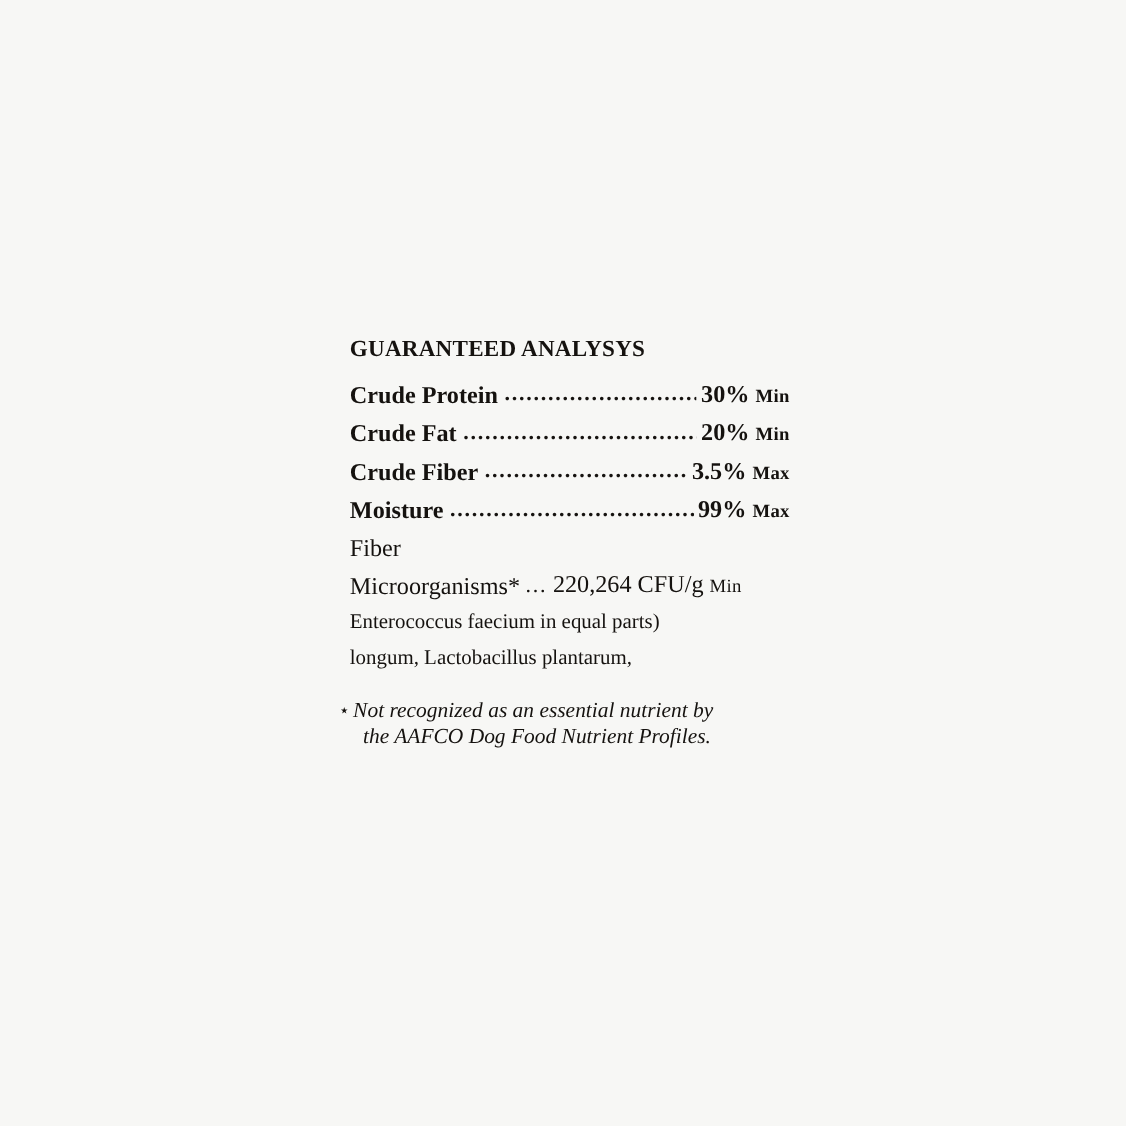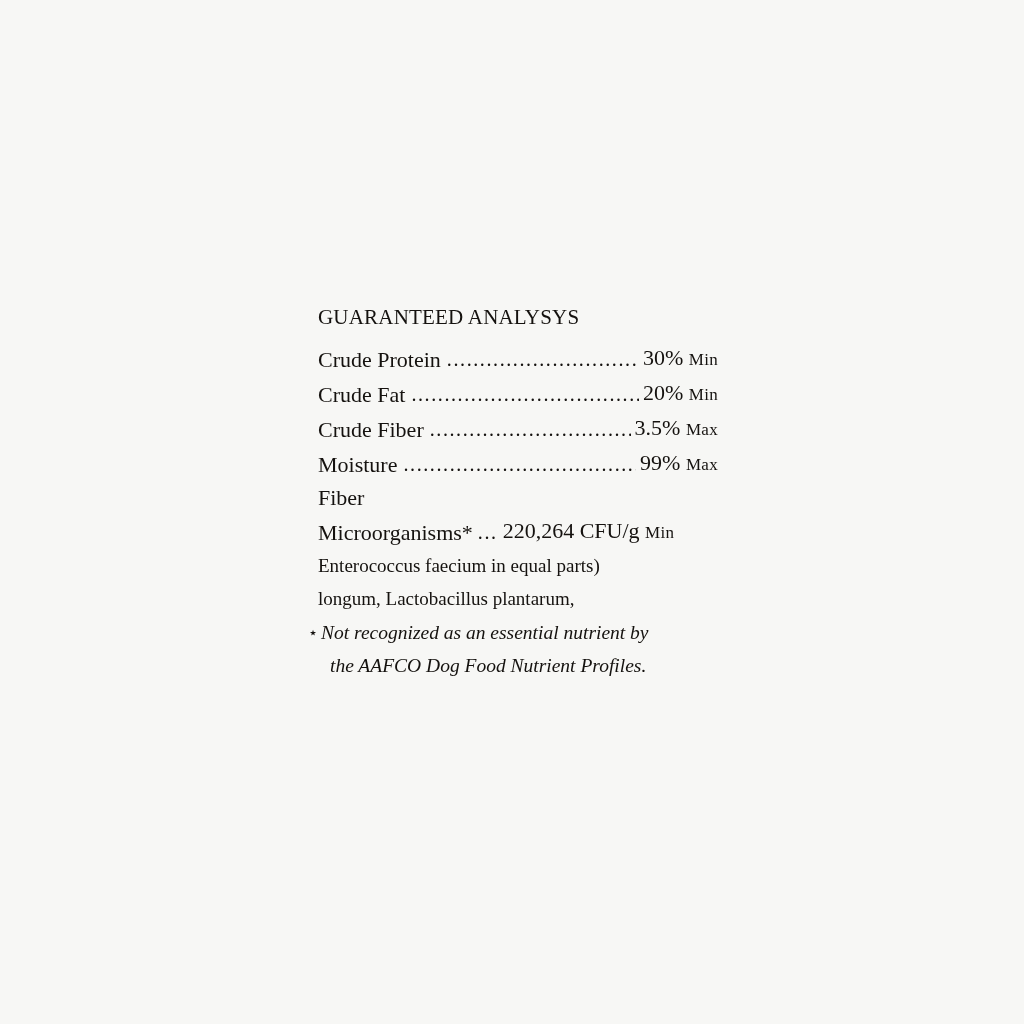--- a/index.html
+++ b/index.html
@@ -15,38 +15,39 @@
     overflow: hidden;
   }
   .panel {
     position: absolute;
     left: 318px;
     top: 306px;
     width: 400px;
   }
   .heading {
     font-family: "Liberation Serif", serif;
-    font-weight: normal;
+    font-weight: bold;
     font-size: 21px;
     letter-spacing: 0.2px;
     color: #15120f;
     margin: 0 0 12px 0;
     line-height: 1.1;
   }
   .rows {
     margin: 0;
     padding: 0;
   }
   .row {
     display: flex;
-    align-items: flex-end;
+    align-items: center;
     font-size: 22px;
     line-height: 33px;
     color: #15120f;
     white-space: nowrap;
+    font-weight: bold;
   }
   .row .label {
     flex: 0 0 auto;
   }
   .row .leader {
     flex: 1 1 auto;
     overflow: hidden;
     white-space: nowrap;
     letter-spacing: 1.6px;
     font-size: 20px;
@@ -80,24 +81,24 @@
     font-size: 20px;
     margin: 0 5px;
   }
   .paren-line {
     font-size: 19px;
     line-height: 33px;
     color: #15120f;
     white-space: nowrap;
   }
   .footnote {
-    margin-top: 1px;
+    margin-top: 20px;
     font-style: italic;
     font-size: 19.5px;
-    line-height: 33px;
+    line-height: 23px;
     color: #15120f;
   }
   .footnote .fn-line-1 {
     display: block;
     margin-left: -10px;
     white-space: nowrap;
   }
   .footnote .fn-line-2 {
     display: block;
     margin-left: 12px;

